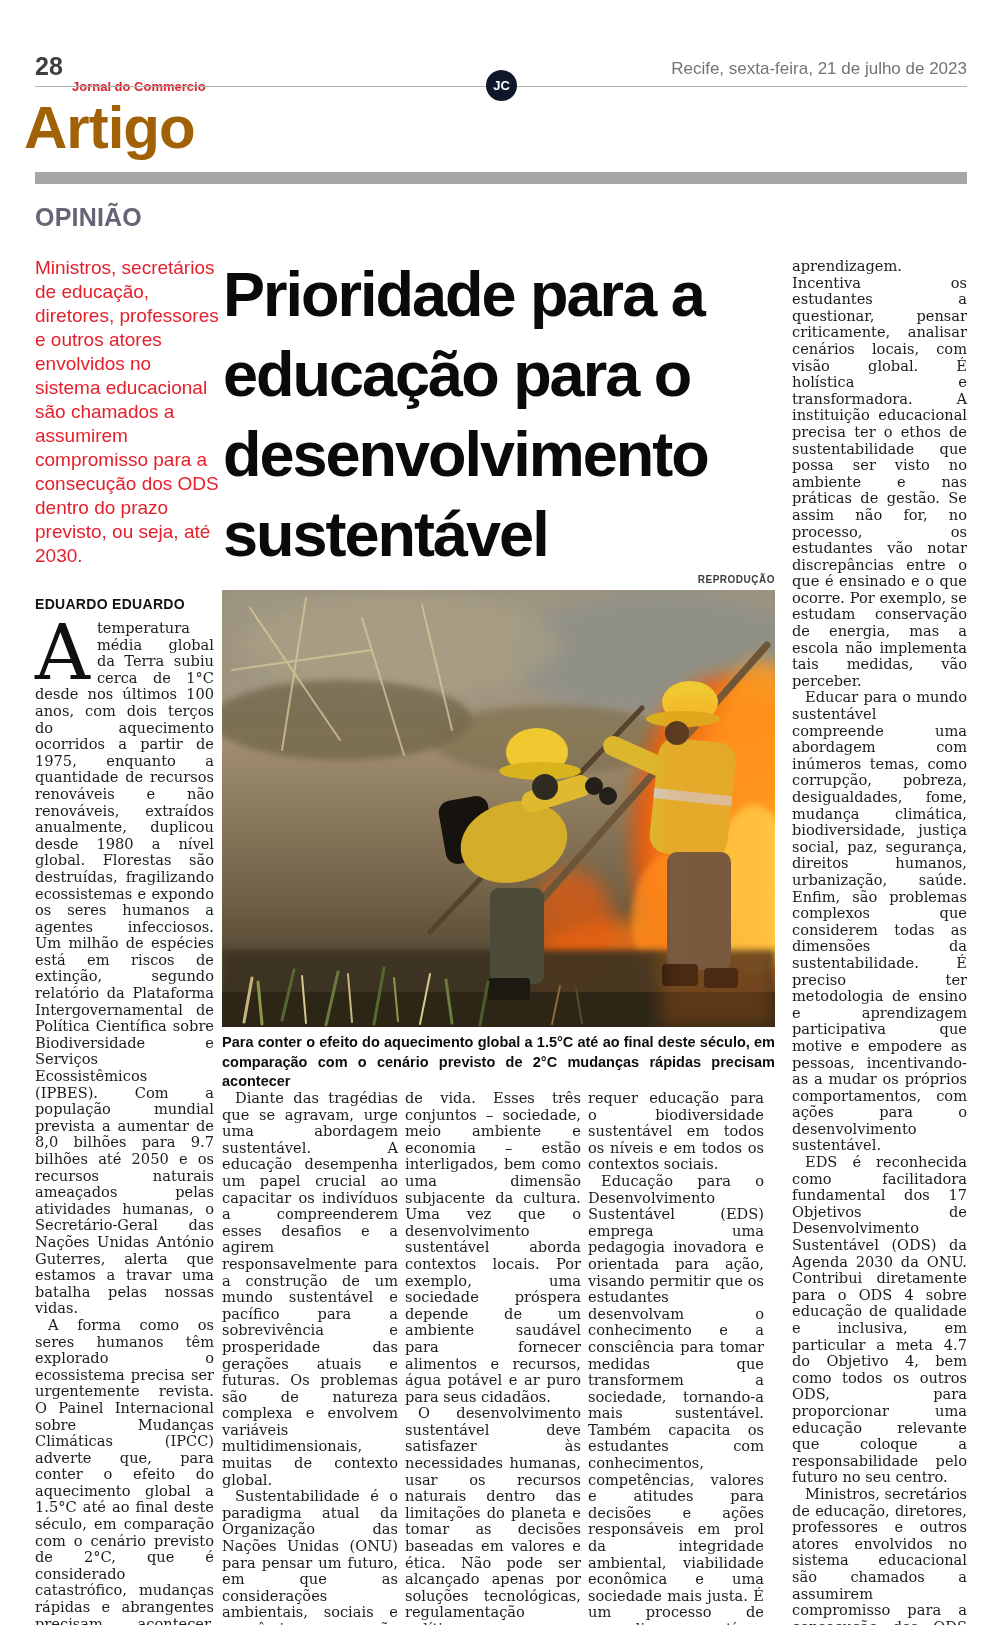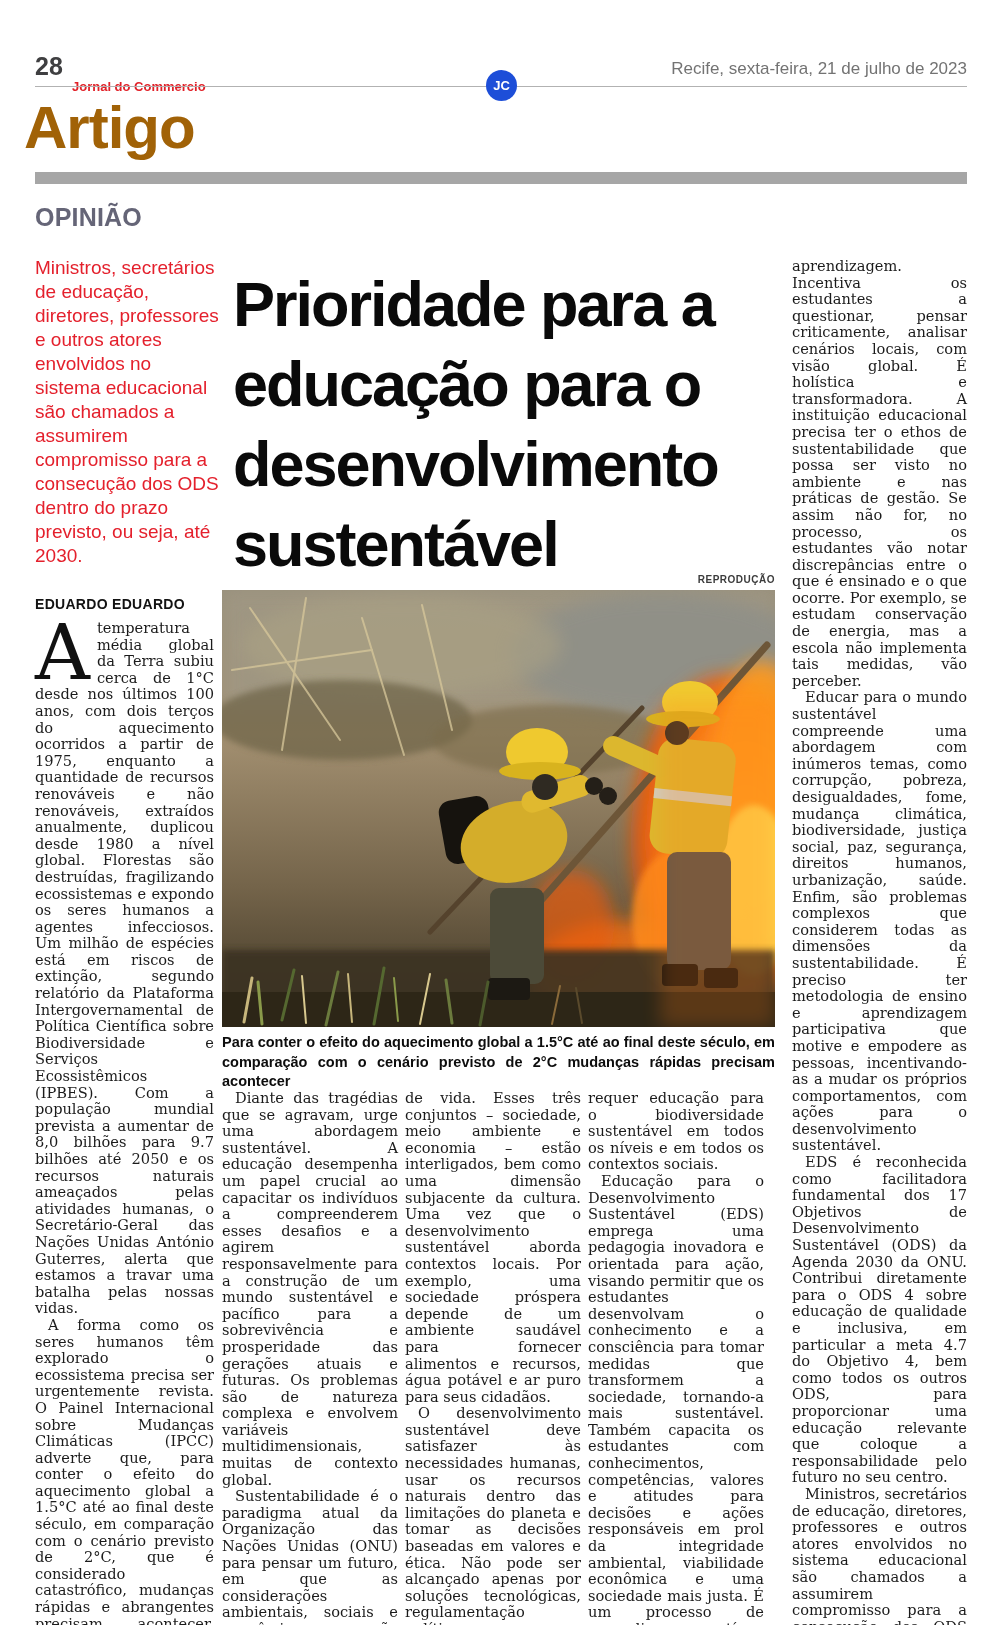--- a/index.html
+++ b/index.html
@@ -8,21 +8,21 @@
     background:#ffffff;font-family:"Liberation Serif",serif;color:#1c1c1c;
   }
   .abs{position:absolute;}
 
   
   .page-number{left:35px;top:52px;font:bold 25px "Liberation Sans",sans-serif;color:#3f3f41;}
   .paper-name{left:72px;top:79px;font:bold 13px "Liberation Sans",sans-serif;color:#e12128;}
   .edition-date{right:35px;top:59px;font:17px "Liberation Sans",sans-serif;color:#737373;}
   .head-rule{left:35px;right:35px;top:86px;height:1px;background:#b2b2b2;}
   .jc-logo{
-    left:486px;top:70px;width:31px;height:31px;border-radius:50%;background:#1d4ed8;
+    left:486px;top:70px;width:31px;height:31px;border-radius:50%;background:#0f172a;
     display:flex;align-items:center;justify-content:center;
     font:bold 13px "Liberation Sans",sans-serif;color:#fff;letter-spacing:0;
   }
 
   
   .section-title{left:24px;top:98px;font:bold 60px/1 "Liberation Sans",sans-serif;color:#a16207;letter-spacing:-1px;}
   .section-bar{left:35px;right:35px;top:172px;height:12px;background:#a6a6a6;}
   .opinion-kicker{left:35px;top:203px;font:bold 25px "Liberation Sans",sans-serif;color:#656577;letter-spacing:0.2px;}
 
   
@@ -74,21 +74,21 @@
   <span>JC</span>
 </div>
 
 <div class="abs section-title">Artigo</div>
 <div class="abs section-bar"></div>
 <div class="abs opinion-kicker">OPINIÃO</div>
 
 <div class="abs standfirst">Ministros, secretários de educação, diretores, professores e outros atores envolvidos no sistema educacional são chamados a assumirem compromisso para a consecução dos ODS dentro do prazo previsto, ou seja, até 2030.</div>
 <div class="abs byline">EDUARDO EDUARDO</div>
 
-<h1 class="abs headline" style="margin:12px;">Prioridade para a educação para o desenvolvimento sustentável</h1>
+<h1 class="abs headline" style="margin:2px;">Prioridade para a educação para o desenvolvimento sustentável</h1>
 
 <div class="abs photo-credit">REPRODUÇÃO</div>
 <div class="abs photo-box">
   <svg width="553" height="437" viewBox="0 0 553 437" xmlns="http://www.w3.org/2000/svg">
     <defs>
       <linearGradient id="bgGrad" x1="0" y1="0" x2="0" y2="1">
         <stop offset="0" stop-color="#98907c"></stop>
         <stop offset="0.33" stop-color="#a39071"></stop>
         <stop offset="0.68" stop-color="#74644a"></stop>
         <stop offset="1" stop-color="#3d3423"></stop>

